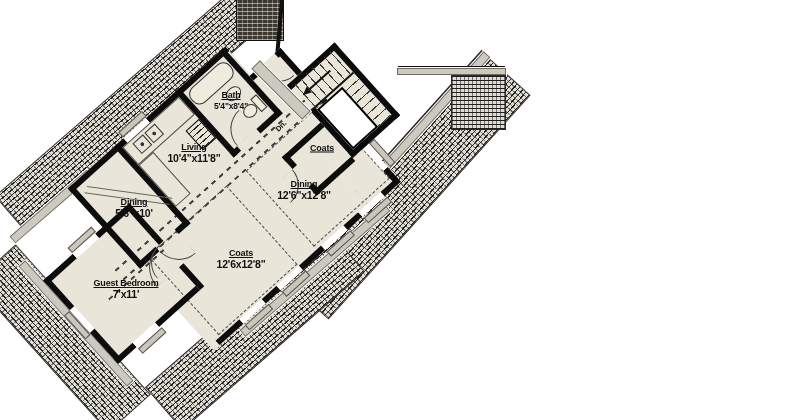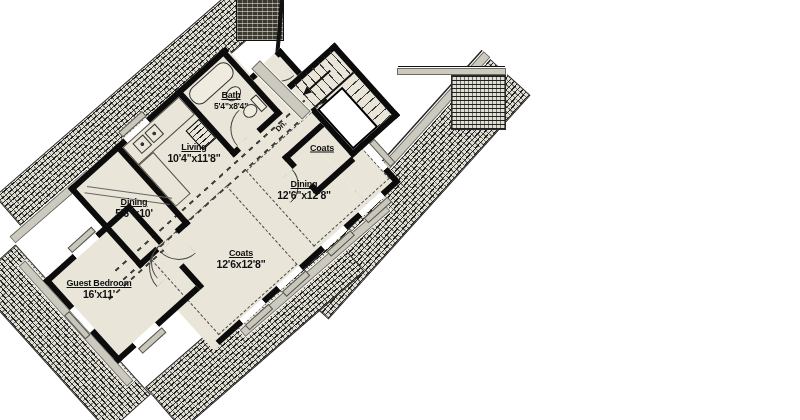--- a/index.html
+++ b/index.html
@@ -195,19 +195,19 @@
     <span class="dm">5'6"x10'</span>
   </div>
   <div class="lbl" style="left:304px;top:190px;">
     <span class="nm">Dining</span>
     <span class="dm">12'6"x12'8"</span>
   </div>
   <div class="lbl" style="left:241px;top:259px;">
     <span class="nm">Coats</span>
     <span class="dm">12'6x12'8"</span>
   </div>
-  <div class="lbl" style="left:99px;top:289px;">
+  <div class="lbl" style="left:126px;top:289px;">
     <span class="nm">Guest Bedroom</span>
-    <span class="dm">16'x11'</span>
+    <span class="dm">7'x11'</span>
   </div>
   <div class="dn" style="left:281px;top:126px;">Dn.</div>
 
 </div>
 
 </body></html>

